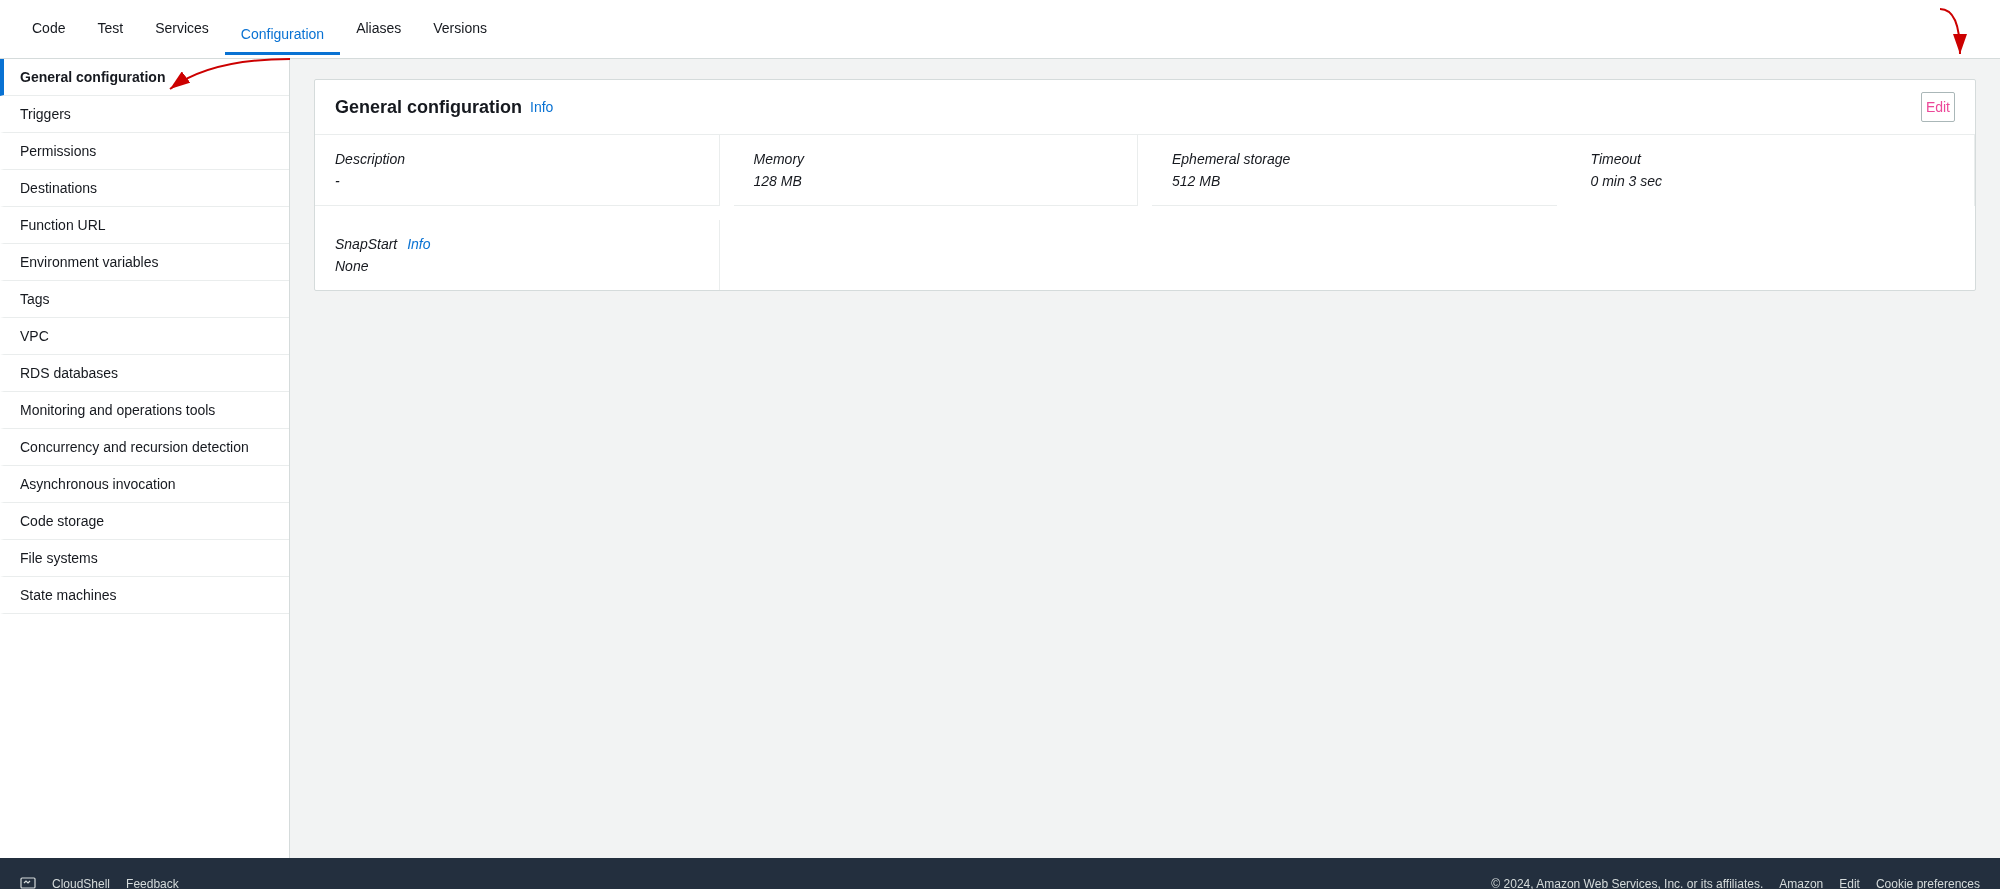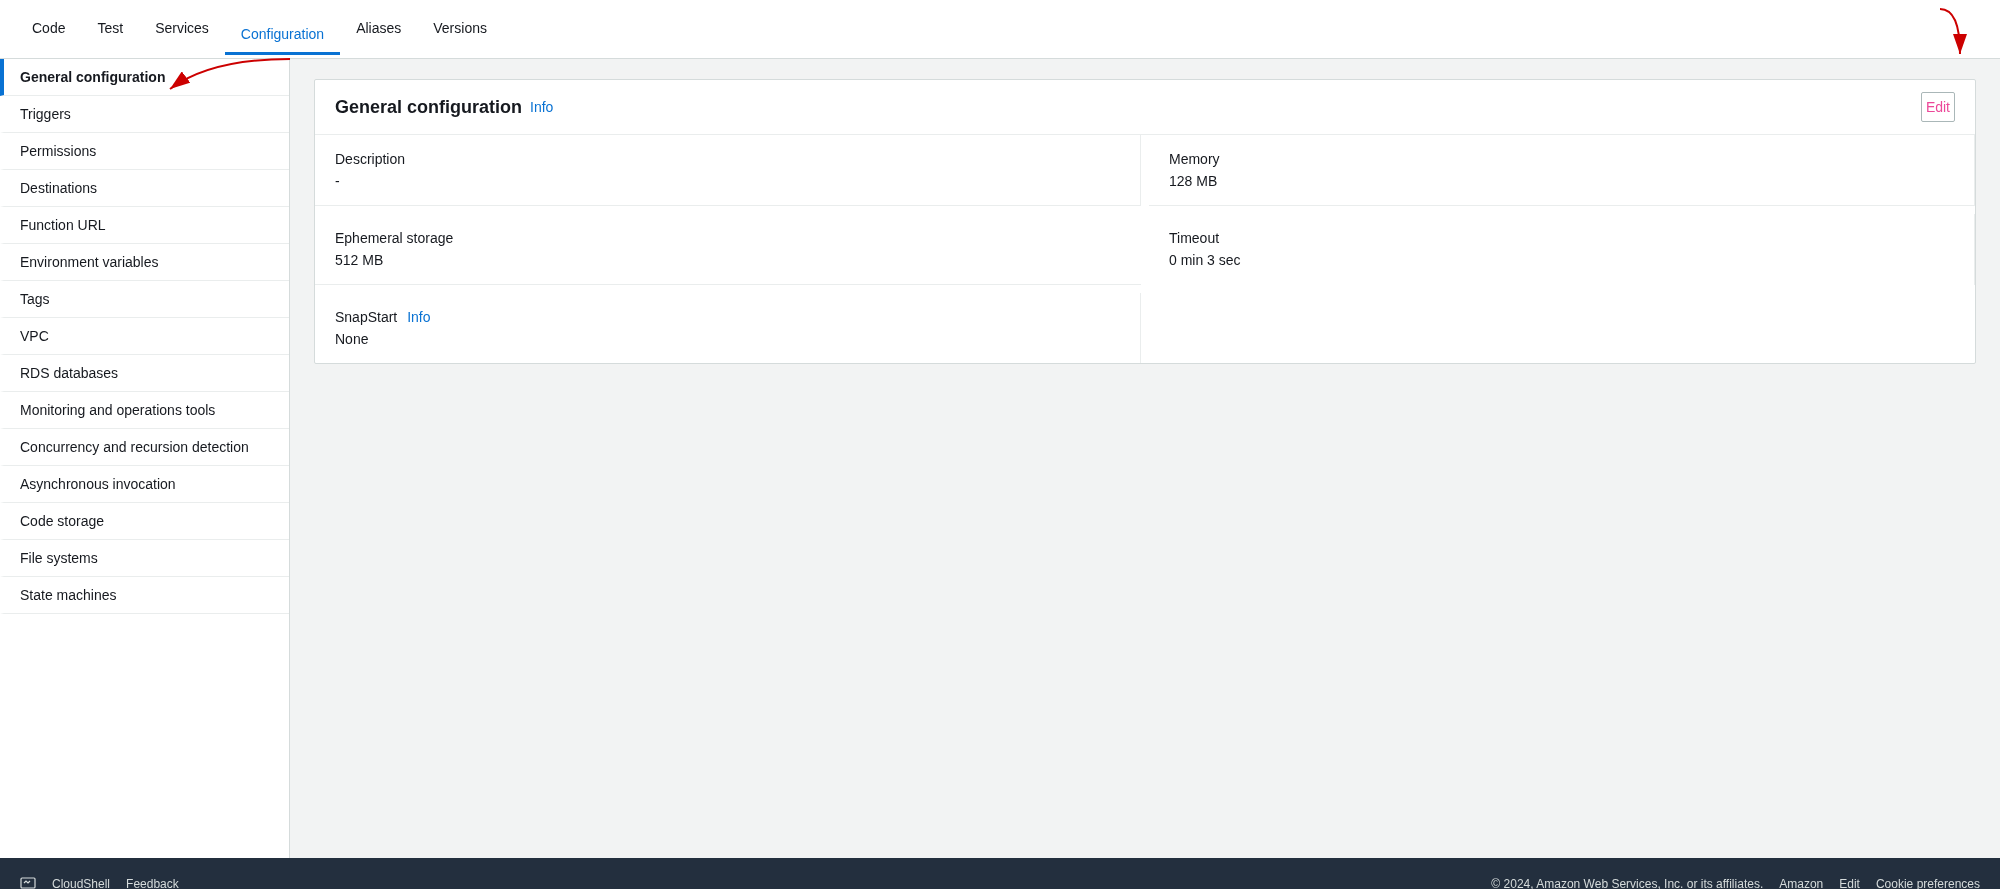--- a/index.html
+++ b/index.html
@@ -100,22 +100,23 @@
       border-radius: 2px;
       cursor: pointer;
       font-size: 14px;
       color: #ec4899;
       margin-left: 43px;
     }
 
     
     .config-grid {
       display: grid;
-      grid-template-columns: 1fr 1fr;
-      gap: 8px;
+      grid-template-columns: 1fr 1fr 1fr 1fr;
+      gap: 14px;
+      font-style: italic;
     }
     .config-cell {
       padding: 16px 20px;
       border-right: 1px solid #eaeded;
       border-bottom: 1px solid #eaeded;
     }
     .config-cell:last-child, .config-cell:nth-child(3) { border-right: none; }
     .config-cell:nth-child(n+4) { border-bottom: none; }
     .config-label {
       font-size: 14px;

